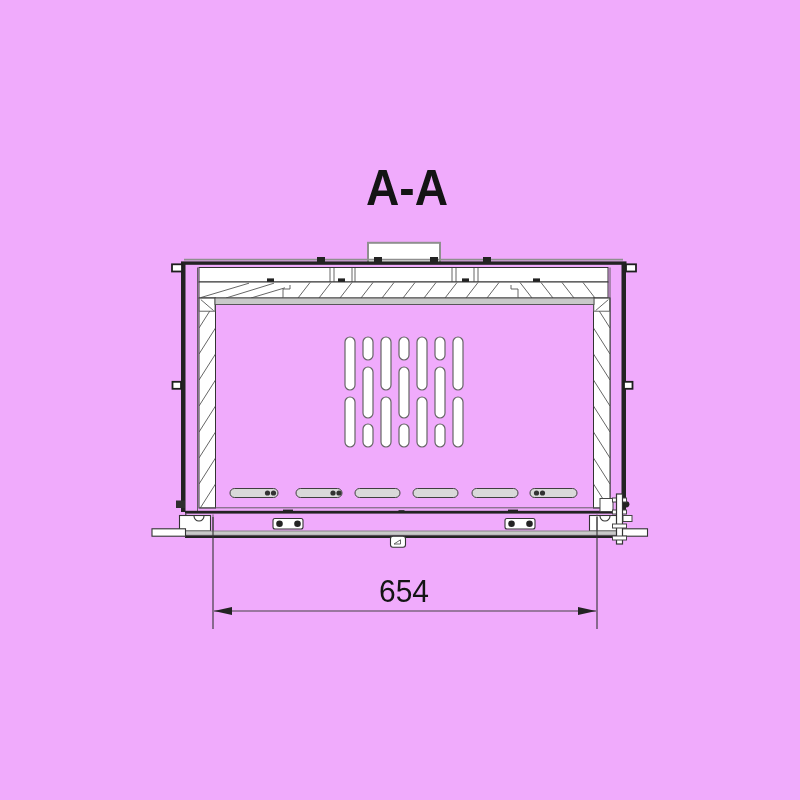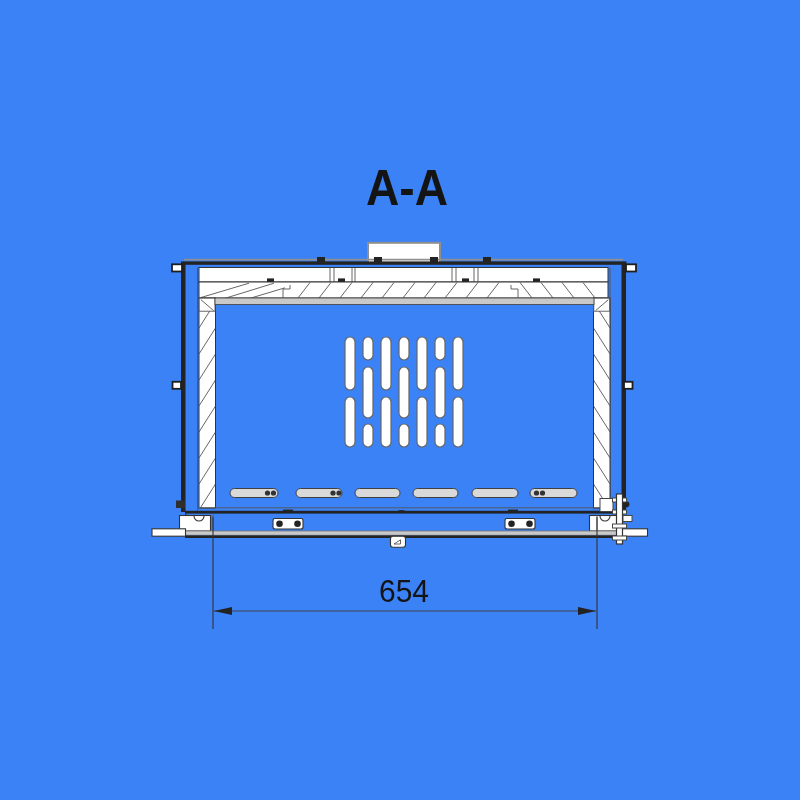--- a/index.html
+++ b/index.html
@@ -1,16 +1,16 @@
 <!DOCTYPE html>
 <html><head>
 <meta charset="utf-8">
 <style>
   html,body{margin:0;padding:0;background:#fff;}
-  .page{position:relative;width:800px;height:800px;background:#3b82f6;font-family:"Liberation Sans",sans-serif;}
+  .page{position:relative;width:800px;height:800px;background:#f0abfc;font-family:"Liberation Sans",sans-serif;}
   svg{display:block}
   text{font-family:"Liberation Sans",sans-serif;fill:#141414;}
   .t-title{font-size:50px;font-weight:600;}
   .t-dim{font-size:32px;font-weight:500;}
   .s2{stroke:#333;stroke-width:1.1;fill:none}
   .s3{stroke:#555;stroke-width:0.9;fill:none}
   .sg{stroke:#8f8f8f;stroke-width:1.6;fill:none}
   .hat{stroke:#4a4a4a;stroke-width:0.85;fill:none}
   .fw{fill:#fff}
   .fd{fill:#232323}

